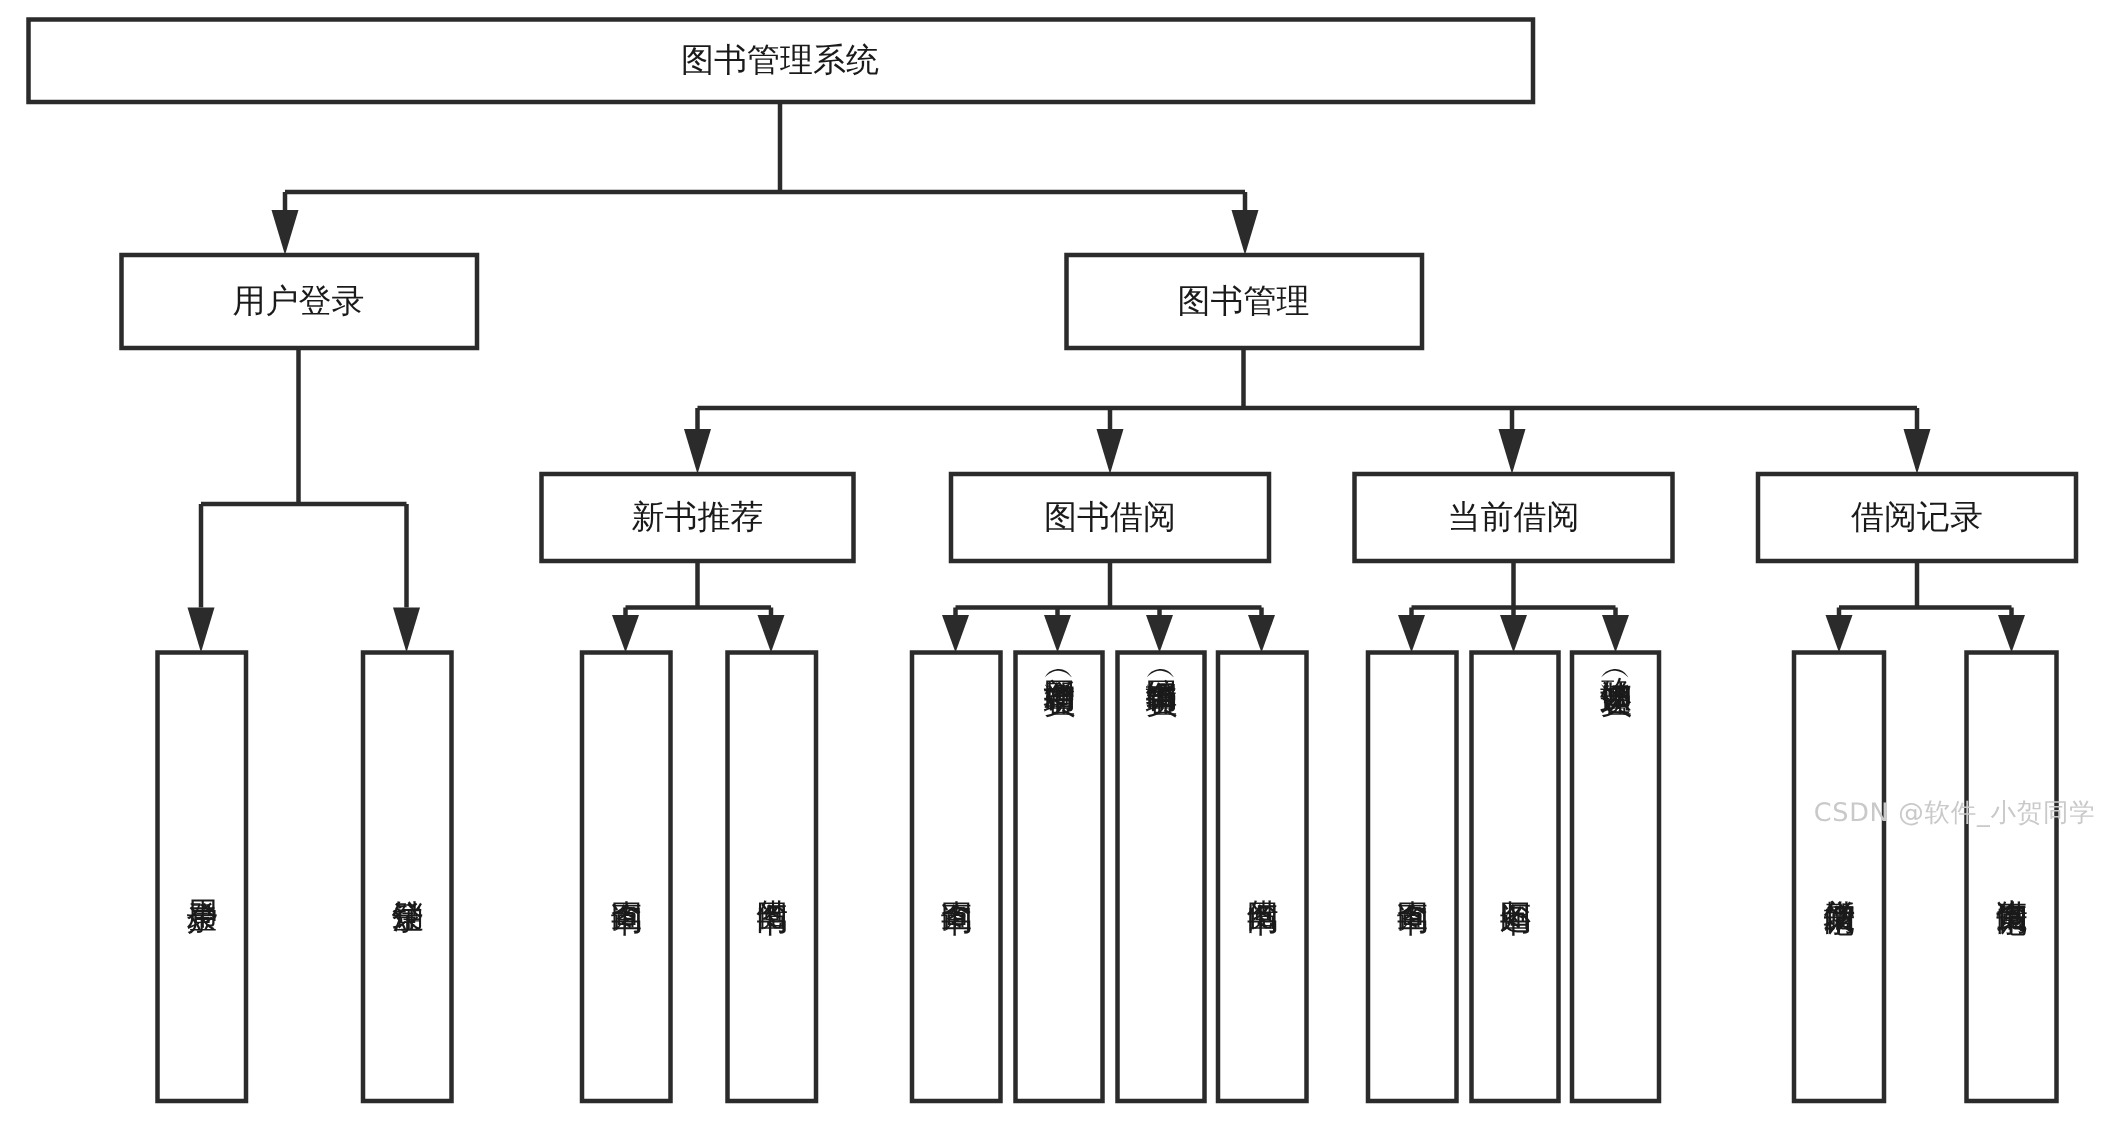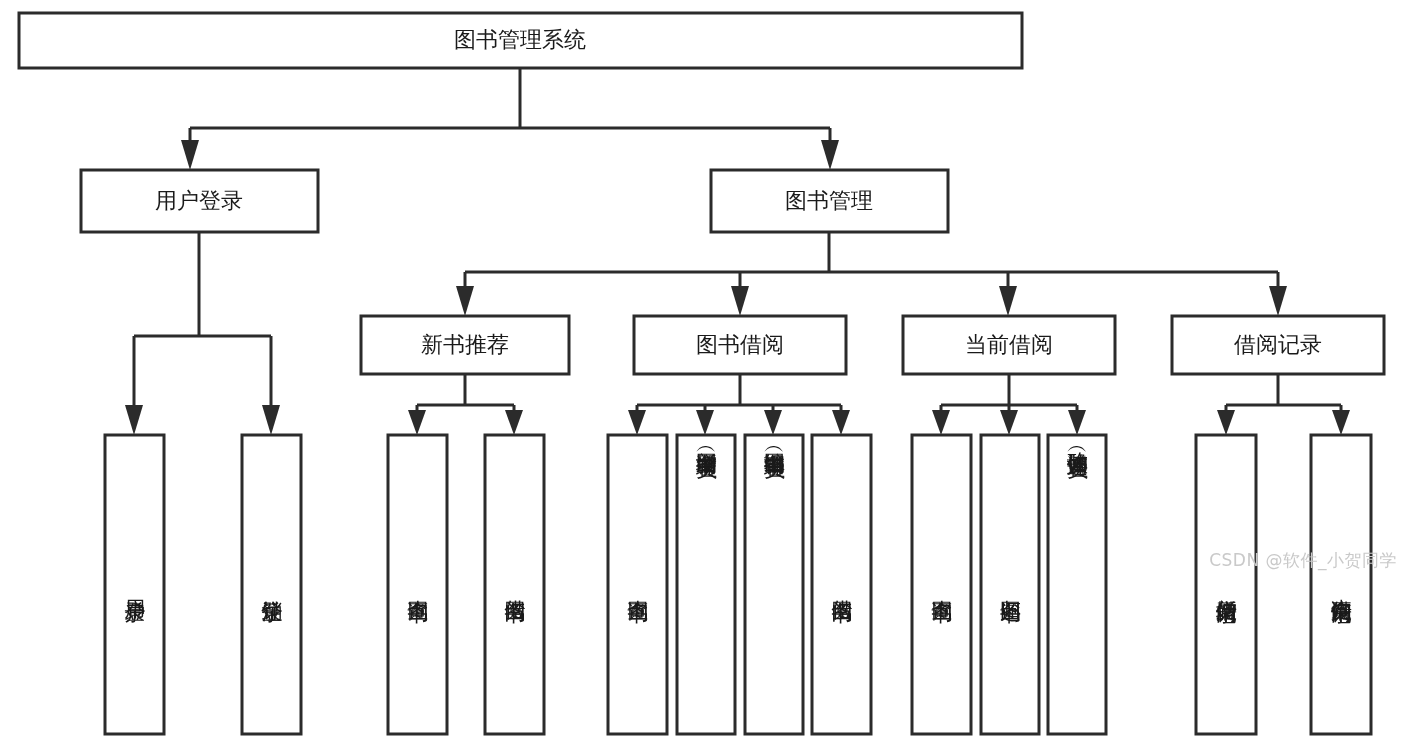--- a/index.html
+++ b/index.html
@@ -42,21 +42,21 @@
   .node-label-h {
     fill: #1a1a1a;
     font-size: 22px;
     font-family: "DejaVu Sans", "Liberation Sans", sans-serif;
     text-anchor: middle;
     dominant-baseline: middle;
   }
   .watermark {
     position: absolute;
     right: 8px;
-    bottom: 1px;
+    bottom: 20px;
     color: #c9c9c9;
     font-size: 17px;
     font-family: "DejaVu Sans", "Liberation Sans", sans-serif;
     letter-spacing: 0.5px;
     white-space: nowrap;
     pointer-events: none;
   }
   .vlabel-wrap {
     position: absolute;
     display: flex;

